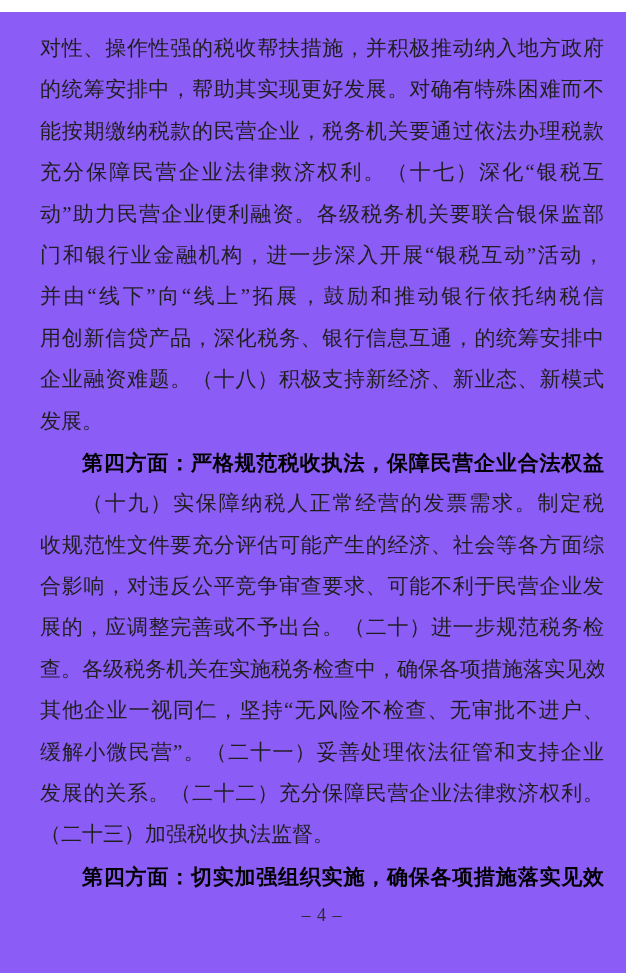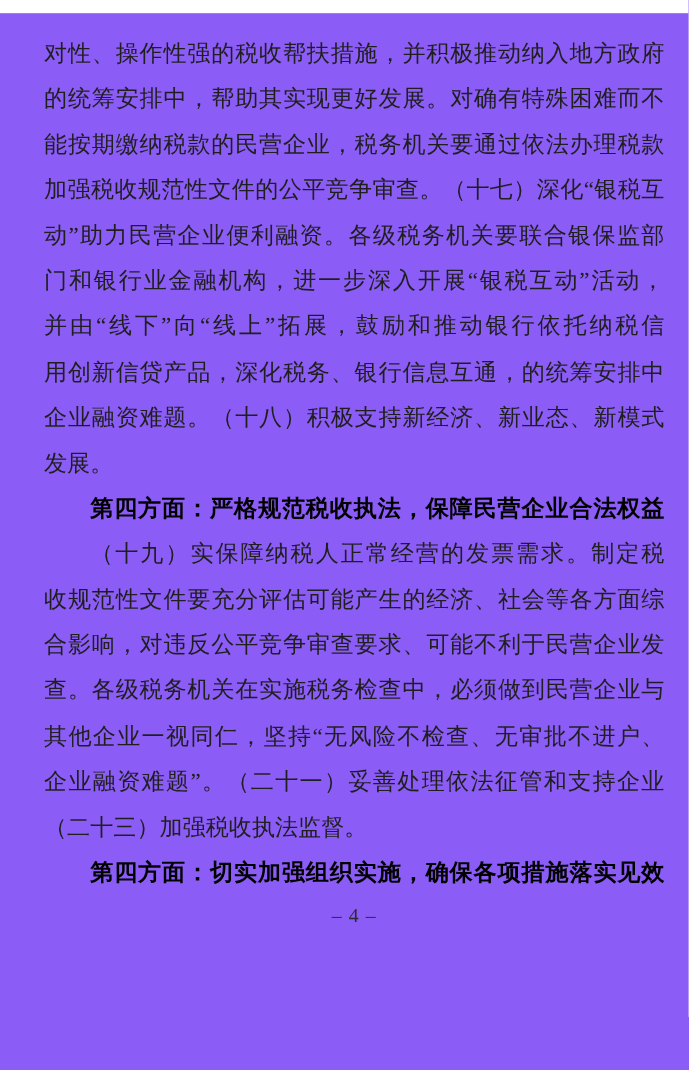--- a/index.html
+++ b/index.html
@@ -47,30 +47,32 @@
     font-family: "Liberation Serif", "DejaVu Serif", serif;
   }
 </style>
 </head>
 <body>
 
 <div class="page">
   <div class="line">对性、操作性强的税收帮扶措施，并积极推动纳入地方政府</div>
   <div class="line">的统筹安排中，帮助其实现更好发展。对确有特殊困难而不</div>
   <div class="line">能按期缴纳税款的民营企业，税务机关要通过依法办理税款</div>
-  <div class="line">加强税收规范性文件的公平竞争审查。（十七）深化“银税互</div>
+  <div class="line">充分保障民营企业法律救济权利。（十七）深化“银税互</div>
   <div class="line">动”助力民营企业便利融资。各级税务机关要联合银保监部</div>
   <div class="line">门和银行业金融机构，进一步深入开展“银税互动”活动，</div>
   <div class="line">并由“线下”向“线上”拓展，鼓励和推动银行依托纳税信</div>
   <div class="line">用创新信贷产品，深化税务、银行信息互通，的统筹安排中</div>
   <div class="line">企业融资难题。（十八）积极支持新经济、新业态、新模式</div>
   <div class="line end">发展。</div>
   <div class="line heading">第四方面：严格规范税收执法，保障民营企业合法权益</div>
   <div class="line indent">（十九）实保障纳税人正常经营的发票需求。制定税</div>
   <div class="line">收规范性文件要充分评估可能产生的经济、社会等各方面综</div>
   <div class="line">合影响，对违反公平竞争审查要求、可能不利于民营企业发</div>
-  <div class="line">查。各级税务机关在实施税务检查中，必须做到民营企业与</div>
+  <div class="line">展的，应调整完善或不予出台。（二十）进一步规范税务检</div>
+  <div class="line">查。各级税务机关在实施税务检查中，确保各项措施落实见效</div>
   <div class="line">其他企业一视同仁，坚持“无风险不检查、无审批不进户、</div>
-  <div class="line">企业融资难题”。（二十一）妥善处理依法征管和支持企业</div>
+  <div class="line">缓解小微民营”。（二十一）妥善处理依法征管和支持企业</div>
+  <div class="line">发展的关系。（二十二）充分保障民营企业法律救济权利。</div>
   <div class="line end">（二十三）加强税收执法监督。</div>
   <div class="line heading">第四方面：切实加强组织实施，确保各项措施落实见效</div>
   <div class="pagenum">– 4 –</div>
 </div>
 
 </body></html>

